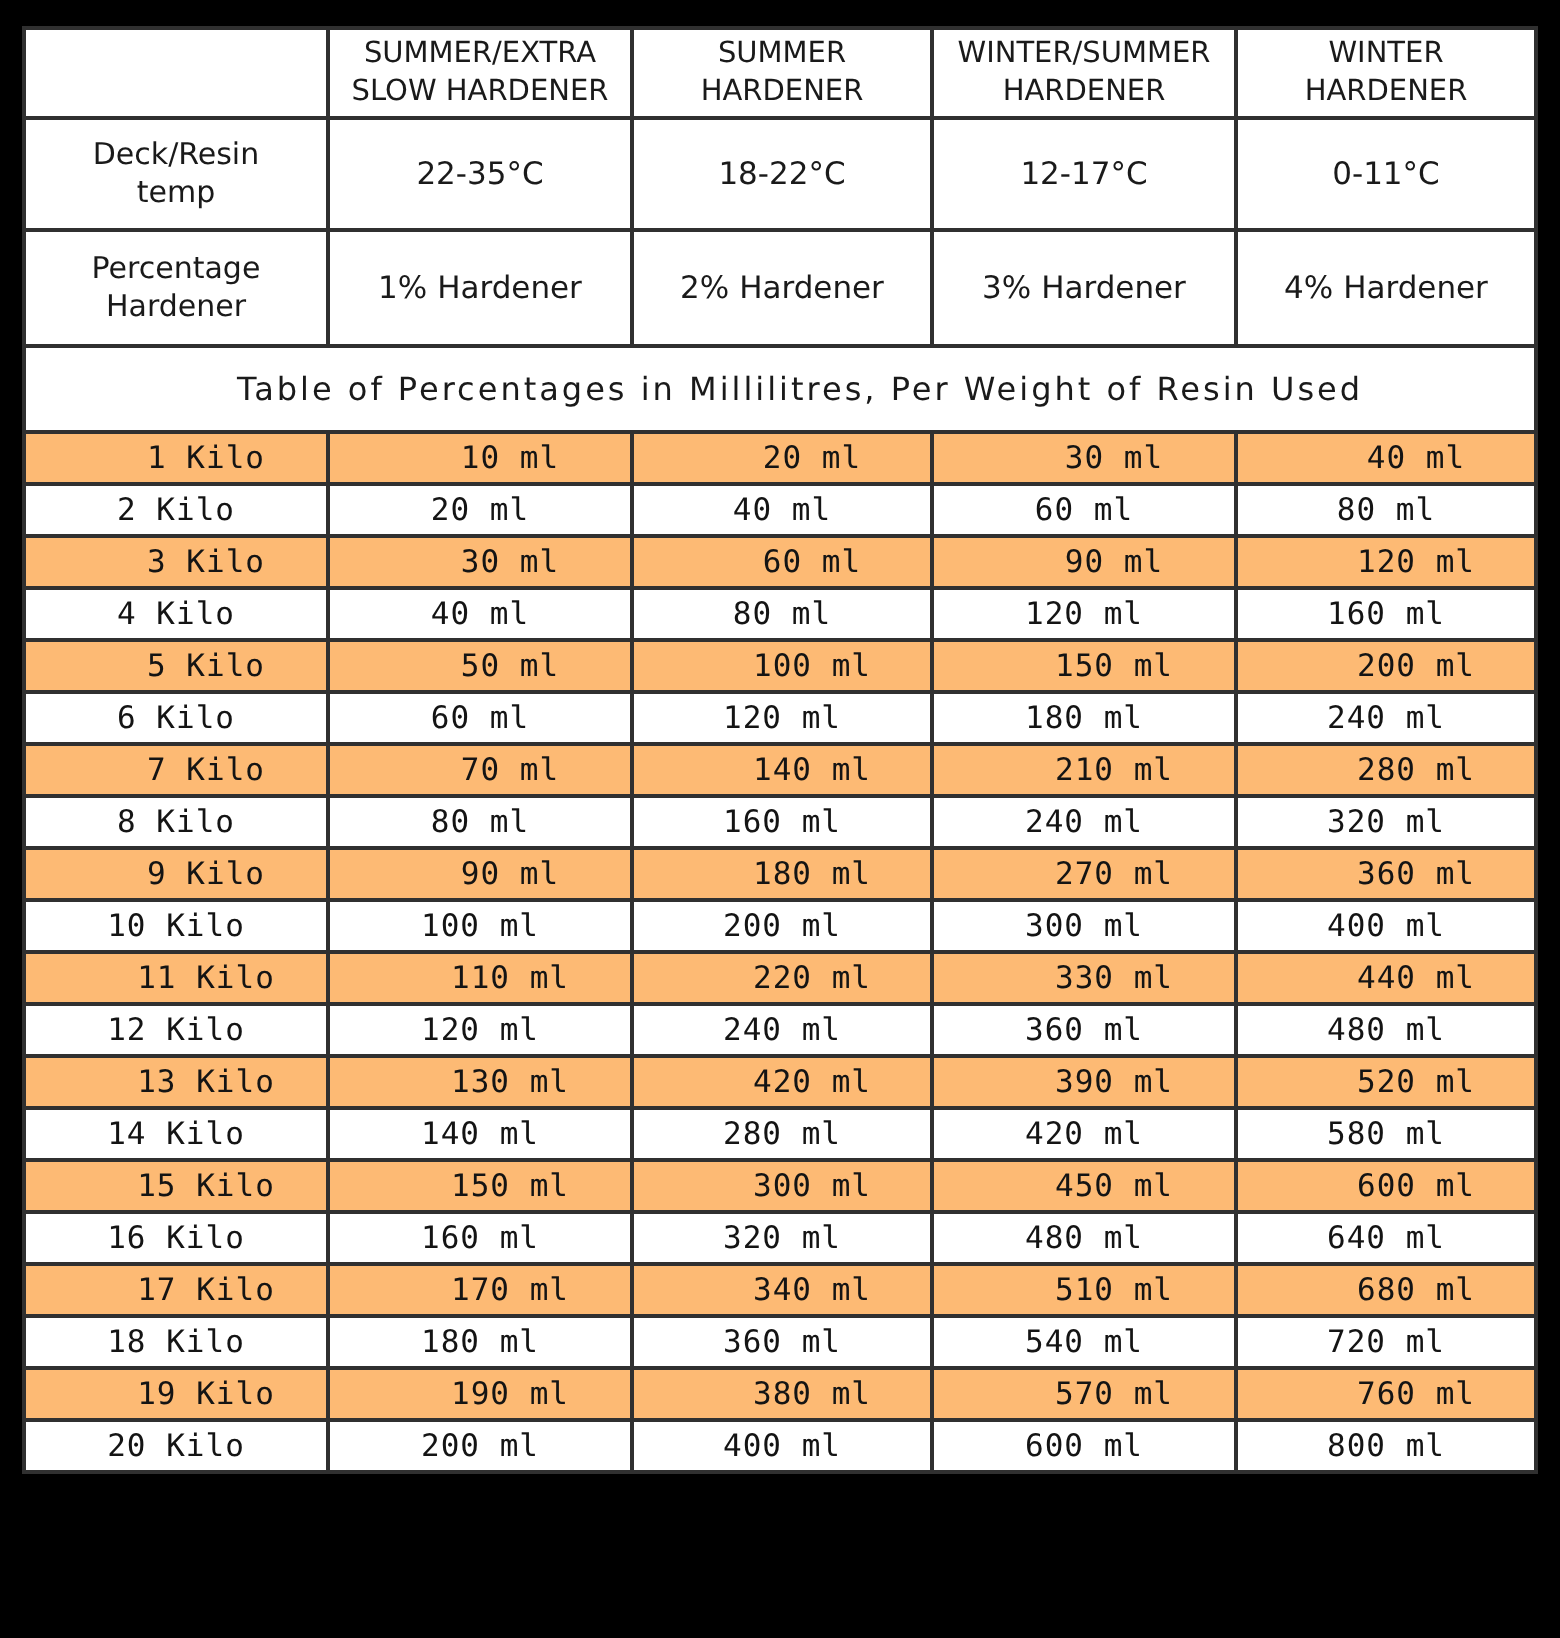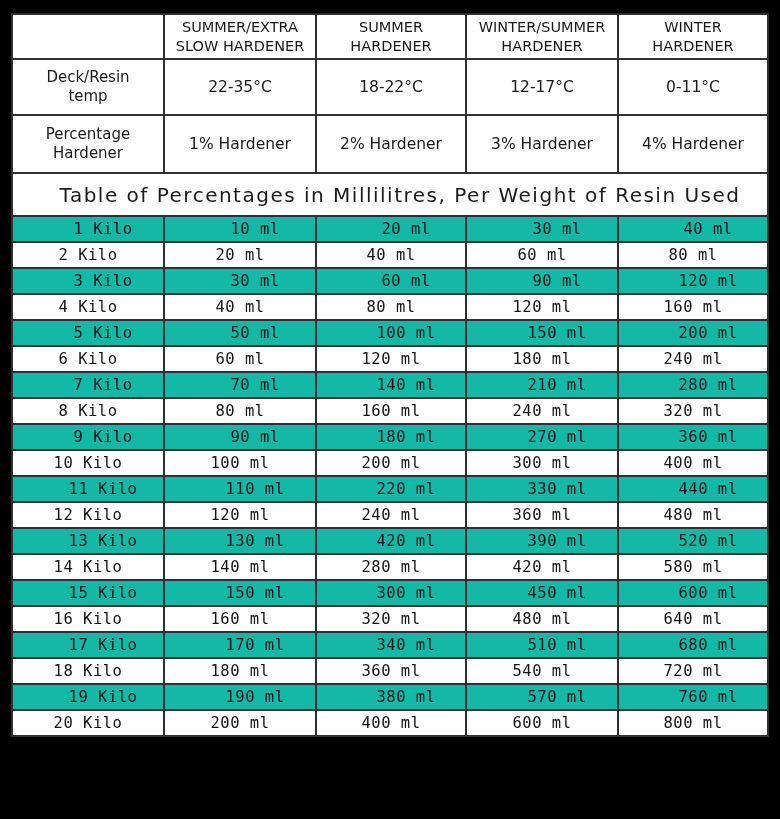--- a/index.html
+++ b/index.html
@@ -51,30 +51,30 @@
     line-height: 1.25;
   }
   .row-header {
     font-size: 15px;
     line-height: 1.3;
   }
   .temp-cell, .pct-cell {
     font-size: 15.5px;
   }
   .title-cell {
-    font-size: 20px;
+    font-size: 16px;
     letter-spacing: 1.5px;
     padding-left: 20px;
   }
   .usage-span-cell {
     font-size: 15.5px;
     letter-spacing: 0.5px;
   }
   tr.data-row { height: 26px; }
-  tr.data-row.shaded td { background: #14b8a6; padding-left: 30px; }
+  tr.data-row.shaded td { background: #fdba74; padding-left: 30px; }
   tr.data-row.plain  td { background: #ffffff; margin-left: 35px; }
   .kilo-cell, .value-cell {
     font-family: "DejaVu Sans Mono", monospace;
     font-size: 15.5px;
     letter-spacing: 0.5px;
     color: #141414;
   }
 </style>
 </head>
 <body>

